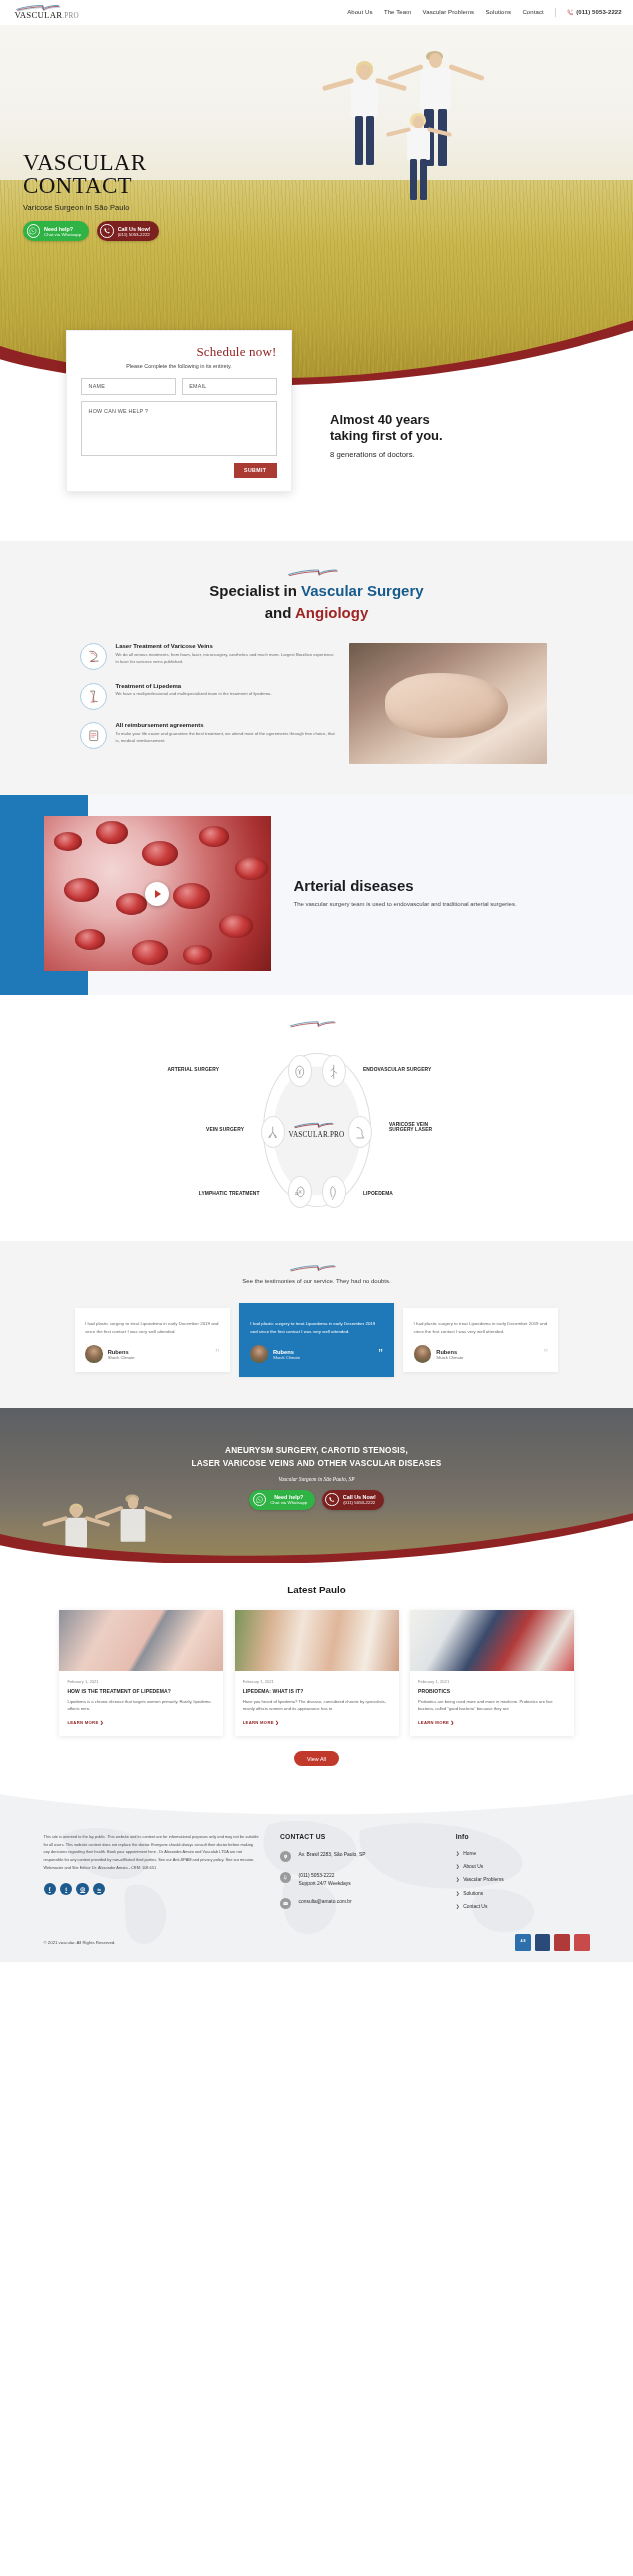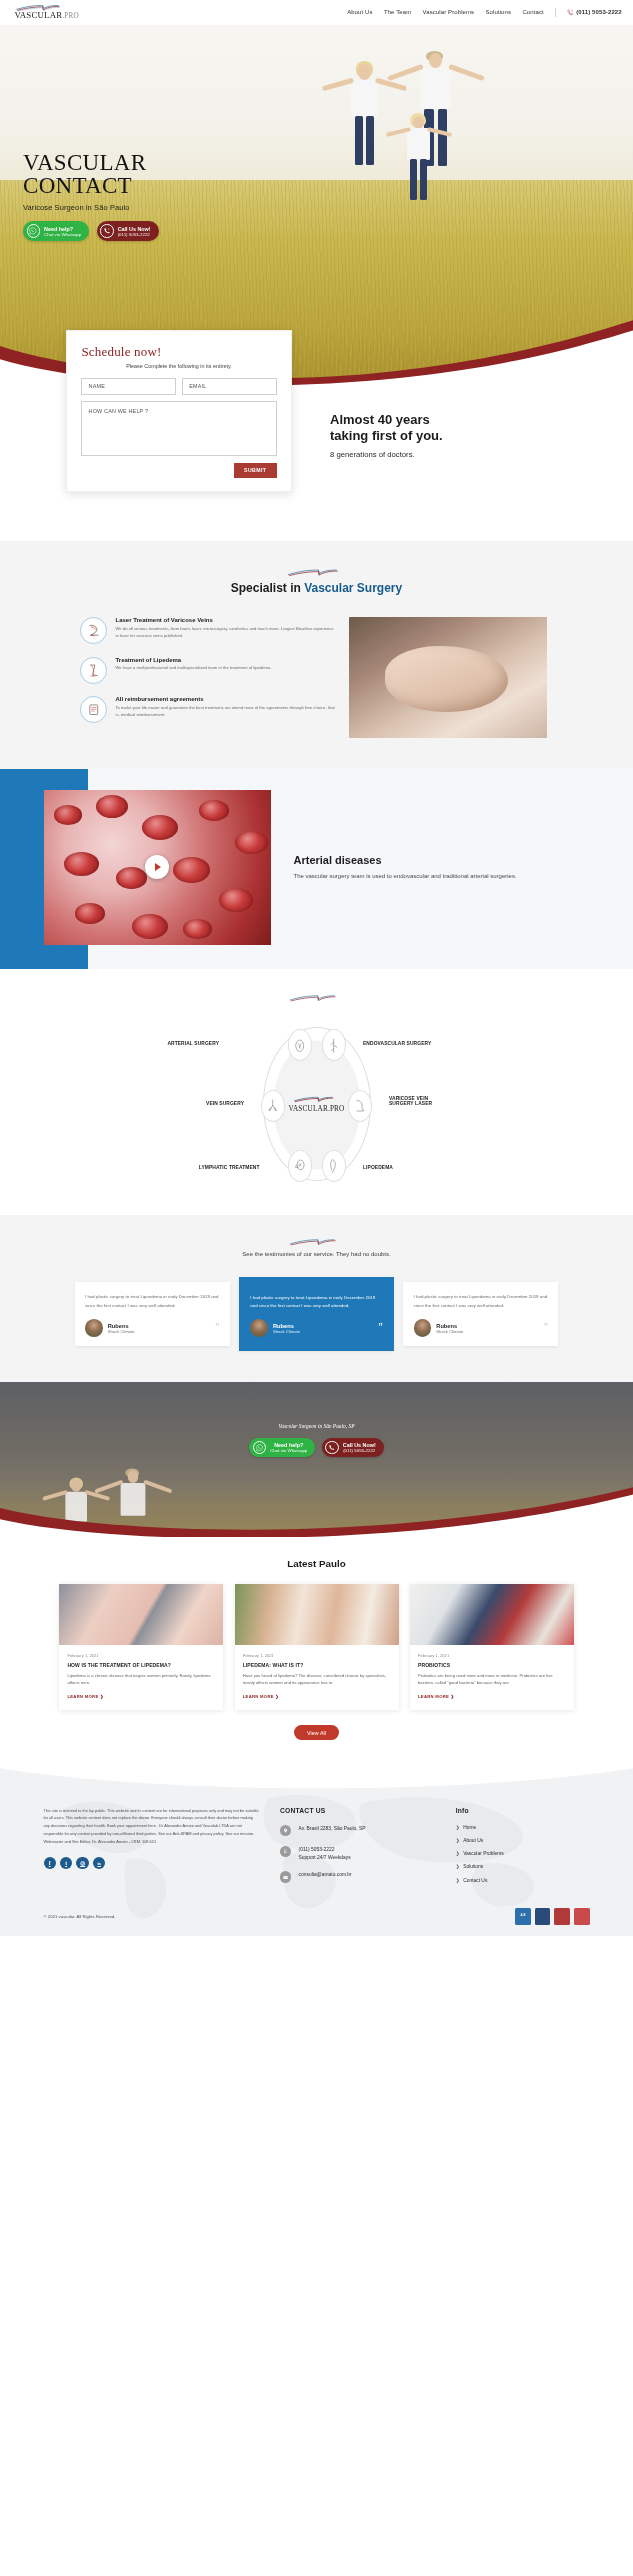--- a/index.html
+++ b/index.html
@@ -116,21 +116,21 @@
     left: 66px; top: 330px;
     width: 226px;
     background: #fff;
     border: 0.5px solid #eee;
     box-shadow: 0 2.1px 9.3px rgba(0,0,0,.13);
     padding: 13.4px 14.4px 13.4px;
     z-index: 20;
   }
   .form-title {
     font-family: "Liberation Serif", serif;
-    font-size: 13px; color:#8f2222; text-align:left;
+    font-size: 13px; color:#8f2222; text-align:right;
     letter-spacing: 0.2px;
   }
   .form-sub { text-align:center; font-size: 5.4px; color:#444; margin-top:3.1px; margin-bottom: 8.2px;}
   .form-row { display:flex; gap:6.2px; }
   .fld {
     border: 0.5px solid #cfcfcf; height: 17.5px; flex: 1;
     display:flex; align-items:center; padding: 0 6.2px;
     font-size: 5.4px; color:#555; letter-spacing:0.2px;
   }
   .fld-area {
@@ -151,21 +151,21 @@
   }
   .years h2 { font-size: 13px; line-height:1.25; color:#1c1c1c; font-weight: bold;}
   .years p  { font-size: 7.7px; color:#2a2a2a; margin-top: 5.2px; }
 
   .gap-block { height: 155px; background: #fff; }
 
   
   .sec-specialist { background:#f4f4f4; padding: 28px 0 31px; }
   .swoosh-c { display:flex; justify-content:center; }
   .h-center {
-    text-align:center; font-size: 12px; font-weight: bold; color:#1c1c1c;
+    text-align:center; font-size: 15px; font-weight: bold; color:#1c1c1c;
     line-height: 1.45; margin-top: 2.1px;
   }
   .blue { color:#175b8c; }
   .red { color:#a02626; }
   .spec-body { display:flex; gap: 12.4px; width: 495px; margin: 19.6px auto 0; align-items:flex-start;}
   .spec-list { width: 268px; padding-left: 11.3px;}
   .spec-item { display:flex; gap: 8.2px; margin-bottom: 12.4px; }
   .spec-ico {
     width: 27px; height: 27px; flex: 0 0 27px; border-radius:50%;
     border: 0.8px solid #a8cbe4; background:#fff;
@@ -199,21 +199,21 @@
   .play {
     position:absolute; left:50%; top:50%; transform:translate(-50%,-50%);
     width: 24px; height: 24px; border-radius:50%; background:#fff;
     display:flex; align-items:center; justify-content:center;
     box-shadow:0 1px 4.1px rgba(0,0,0,.3);
   }
   .play span{
     width:0;height:0;border-left:6.7px solid #c0392b;border-top:4.1px solid transparent;border-bottom:4.1px solid transparent;
     margin-left:2.1px;
   }
-  .art-txt h2 { font-size: 11px; font-weight:bold; color:#1c1c1c;}
+  .art-txt h2 { font-size: 15px; font-weight:bold; color:#1c1c1c;}
   .art-txt p { font-size: 6px; color:#4a4a4a; margin-top:6.2px; line-height:1.6;}
 
   
   .sec-specialties { background:#fff; padding: 26px 0 33px; }
   .wheel { position:relative; width: 443px; height: 155px; margin: 24px auto 0;}
   .wheel-ellipse {
     position:absolute; left: 50%; top:0; transform:translateX(-50%);
     width: 108px; height: 154px; border:0.5px solid #ddd; border-radius:50%;
   }
   .wheel-center {
@@ -442,20 +442,23 @@
     <div class="swoosh-c">
       <svg width="62" height="9.3" viewBox="0 0 120 16">
         <path d="M4,10 C30,2 52,1 63,1 L63,9 C70,3 85,1 98,1" fill="none" stroke="#2f6f9e" stroke-width="1.4"></path>
         <path d="M6,12 C32,5 54,4 64,4 L64,11 C72,5 88,3 100,3" fill="none" stroke="#8f2222" stroke-width="1.4"></path>
       </svg>
     </div>
     <div class="h-center">
       <div>
         <span>Specialist in </span><span class="blue">Vascular Surgery</span>
       </div>
+      <div>
+        <span>and </span><span class="red">Angiology</span>
+      </div>
     </div>
 
     <div class="spec-body">
       <div class="spec-list">
 
         <div class="spec-item">
           <div class="spec-ico">
             <svg width="17.5" height="17.5" viewBox="0 0 40 40">
               <path d="M10 8 C18 6 26 10 27 16 C28 23 20 26 13 30 L31 30" fill="none" stroke="#4a4033" stroke-width="1.4"></path>
               <path d="M13 12 C19 11 23 14 24 18" fill="none" stroke="#cf3a3a" stroke-width="1.2"></path>
@@ -658,20 +661,24 @@
       <div class="person" style="left:77px; top:5.2px;">
         <div class="p-hair" style="left:14.4px; top:0; width:16.5px; height:10.3px; background:#cdb98f;"></div>
         <div class="p-head" style="left:16.5px; top:2.1px; width:13.4px; height:15.5px;"></div>
         <div class="p-shirt" style="left:8.2px; top:17.5px; width:31px; height:41px;"></div>
         <div class="p-arm" style="left:-25px; top:19.6px; width:37px; height:5.2px; transform:rotate(-20deg);"></div>
         <div class="p-arm" style="left:36px; top:19.6px; width:37px; height:5.2px; transform:rotate(20deg);"></div>
       </div>
     </div>
 
     <div class="cta-content">
+      <h3>
+        <span style="display:block">ANEURYSM SURGERY, CAROTID STENOSIS,</span>
+        <span style="display:block">LASER VARICOSE VEINS AND OTHER VASCULAR DISEASES</span>
+      </h3>
       <div class="cta-sub">Vascular Surgeon in São Paulo, SP</div>
       <div class="cta-btns">
         <a href="#" class="btn-pill btn-whats">
           <span class="btn-ico">
             <svg width="7.2" height="7.2" viewBox="0 0 24 24">
                 <path d="M12 2a10 10 0 00-8.6 15.1L2 22l5-1.3A10 10 0 1012 2z" fill="none" stroke="#fff" stroke-width="1.8"></path>
                 <path d="M8.5 8.2c.3-.6 1-.5 1.2-.1l.8 1.6c.2.4-.2.8-.5 1 .5 1.2 1.5 2.1 2.6 2.6.3-.3.7-.6 1.1-.4l1.6.8c.4.2.5.9-.1 1.2-1.7.9-4-.3-5.4-1.7s-2.4-3.4-1.3-5z" fill="#fff"></path>
               </svg>
           </span>
           <span>

